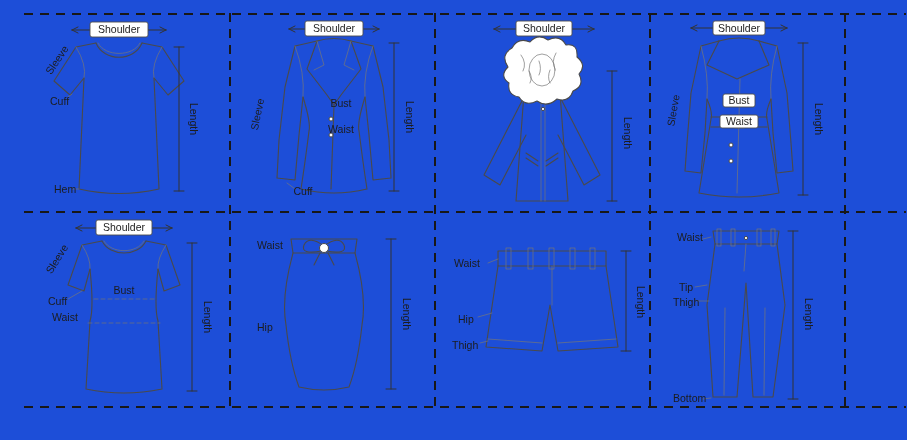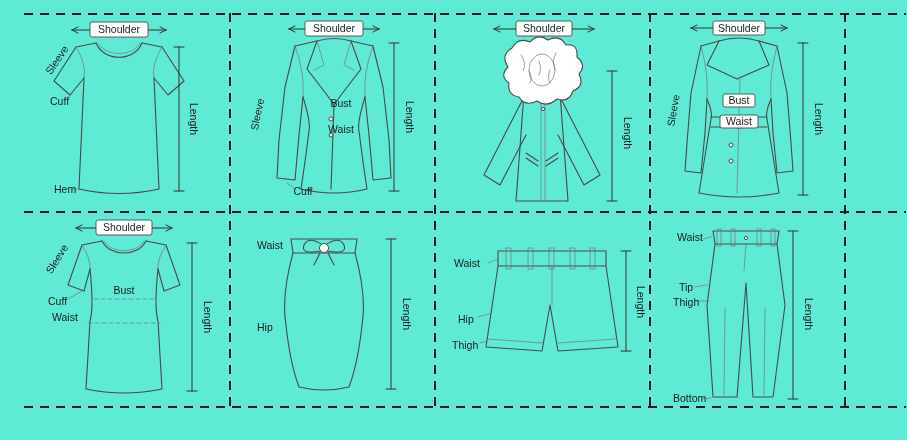--- a/index.html
+++ b/index.html
@@ -1,16 +1,16 @@
 <!DOCTYPE html>
 <html><head>
 <meta charset="utf-8">
 <style>
   html,body{margin:0;padding:0;background:#fff;}
-  .stage{position:relative;width:907px;height:440px;background:#5eead4;overflow:hidden;
+  .stage{position:relative;width:907px;height:440px;background:#1d4ed8;overflow:hidden;
          font-family:"Liberation Sans",sans-serif;}
   .gridline{position:absolute;}
   .gridline.h{height:2px;background:repeating-linear-gradient(90deg,#181818 0 9px,transparent 9px 16px);}
   .gridline.v{width:2px;background:repeating-linear-gradient(180deg,#181818 0 9px,transparent 9px 16px);}
   .panel{position:absolute;}
   .panel svg{display:block;}
   svg text{font-family:"Liberation Sans",sans-serif;font-size:10.5px;fill:#1c1c1c;}
   .ln{stroke:#4a4a4a;stroke-width:1.1;fill:none;stroke-linecap:round;stroke-linejoin:round;}
   .thin{stroke:#777;stroke-width:0.7;fill:none;stroke-linecap:round;}
   .meas{stroke:#333;stroke-width:1;fill:none;stroke-linecap:round;}

